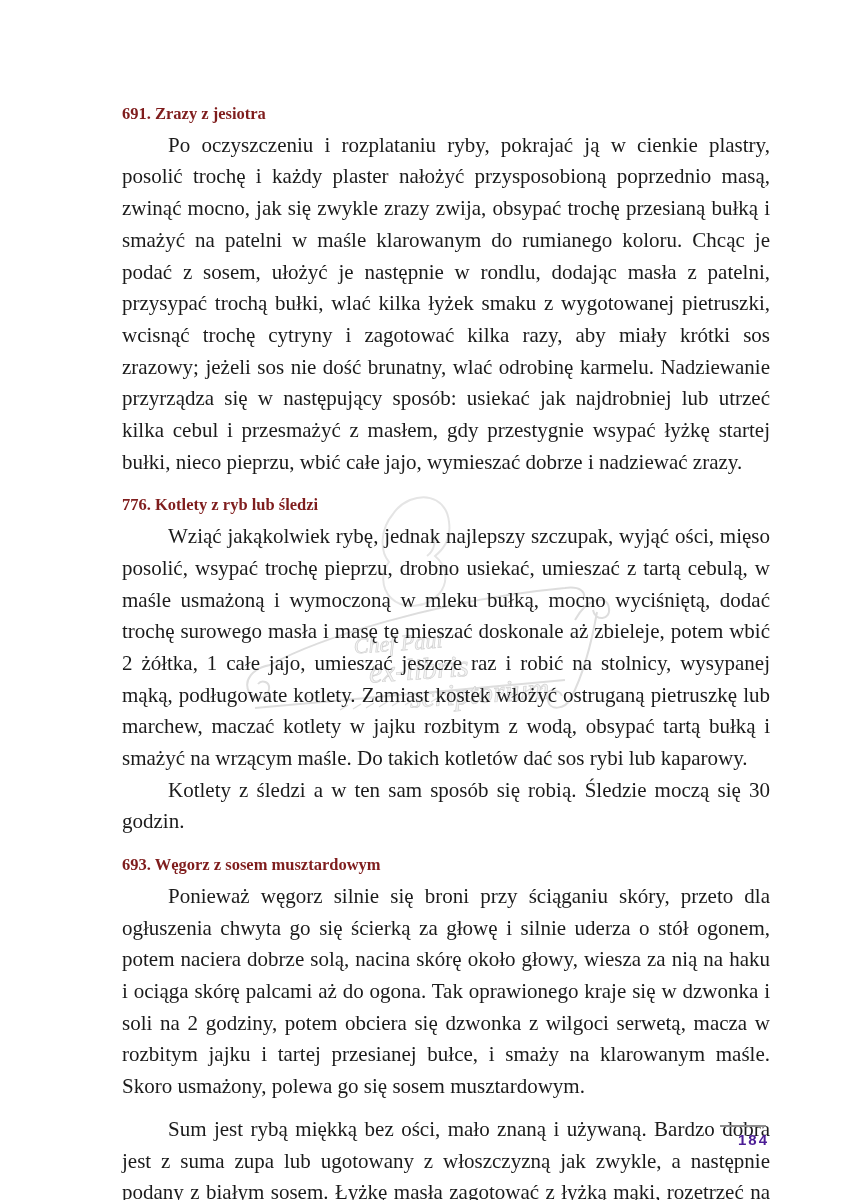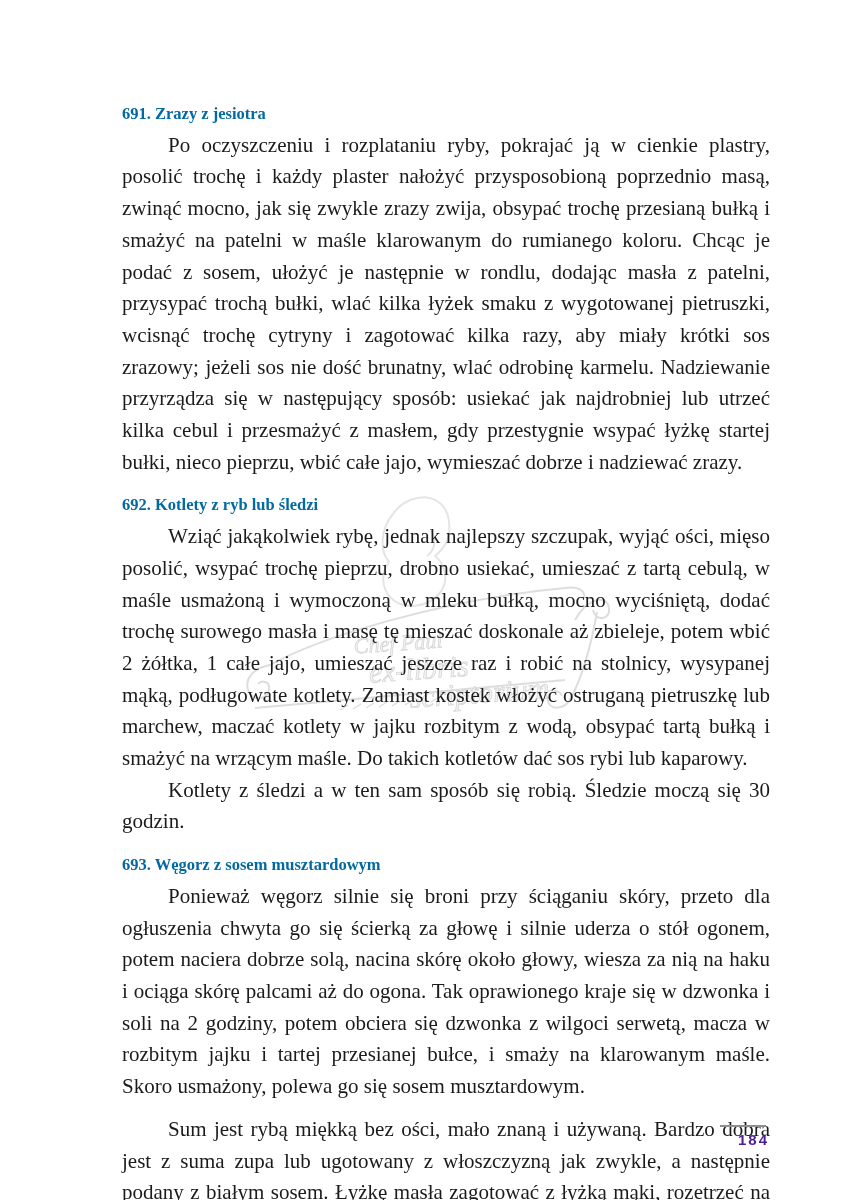--- a/index.html
+++ b/index.html
@@ -20,21 +20,21 @@
     left: 122px;
     top: 98px;
     width: 648px;
     z-index: 2;
   }
   .recipe-heading {
     margin: 0;
     font-size: 16.5px;
     font-weight: bold;
     line-height: 31.7px;
-    color: #0369a1;
+    color: #7f1d1d;
   }
   .recipe-para {
     margin: 0;
     font-size: 21px;
     line-height: 31.7px;
     text-align: justify;
     text-indent: 46px;
   }
   section.recipe + section.recipe { margin-top: 11px; }
 
@@ -118,21 +118,21 @@
   </svg>
 
   <main class="content">
 
     <section class="recipe">
       <h2 class="recipe-heading">691. Zrazy z jesiotra</h2>
       <p class="recipe-para">Po oczyszczeniu i rozplataniu ryby, pokrajać ją w cienkie plastry, posolić trochę i każdy plaster nałożyć przysposobioną poprzednio masą, zwinąć mocno, jak się zwykle zrazy zwija, obsypać trochę przesianą bułką i smażyć na patelni w maśle klarowanym do rumianego koloru. Chcąc je podać z sosem, ułożyć je następnie w rondlu, dodając masła z patelni, przysypać trochą bułki, wlać kilka łyżek smaku z wygotowanej pietruszki, wcisnąć trochę cytryny i zagotować kilka razy, aby miały krótki sos zrazowy; jeżeli sos nie dość brunatny, wlać odrobinę karmelu. Nadziewanie przyrządza się w następujący sposób: usiekać jak najdrobniej lub utrzeć kilka cebul i przesmażyć z masłem, gdy przestygnie wsypać łyżkę startej bułki, nieco pieprzu, wbić całe jajo, wymieszać dobrze i nadziewać zrazy.</p>
     </section>
 
     <section class="recipe">
-      <h2 class="recipe-heading">692. Kotlety z ryb lub śledzi</h2>
+      <h2 class="recipe-heading">776. Kotlety z ryb lub śledzi</h2>
       <p class="recipe-para">Wziąć jakąkolwiek rybę, jednak najlepszy szczupak, wyjąć ości, mięso posolić, wsypać trochę pieprzu, drobno usiekać, umieszać z tartą cebulą, w maśle usmażoną i wymoczoną w mleku bułką, mocno wyciśniętą, dodać trochę surowego masła i masę tę mieszać doskonale aż zbieleje, potem wbić 2 żółtka, 1 całe jajo, umieszać jeszcze raz i robić na stolnicy, wysypanej mąką, podługowate kotlety. Zamiast kostek włożyć ostruganą pietruszkę lub marchew, maczać kotlety w jajku rozbitym z wodą, obsypać tartą bułką i smażyć na wrzącym maśle. Do takich kotletów dać sos rybi lub kaparowy.</p>
       <p class="recipe-para">Kotlety z śledzi a w ten sam sposób się robią. Śledzie moczą się 30 godzin.</p>
     </section>
 
     <section class="recipe">
       <h2 class="recipe-heading">693. Węgorz z sosem musztardowym</h2>
       <p class="recipe-para">Ponieważ węgorz silnie się broni przy ściąganiu skóry, przeto dla ogłuszenia chwyta go się ścierką za głowę i silnie uderza o stół ogonem, potem naciera dobrze solą, nacina skórę około głowy, wiesza za nią na haku i ociąga skórę palcami aż do ogona. Tak oprawionego kraje się w dzwonka i soli na 2 godziny, potem obciera się dzwonka z wilgoci serwetą, macza w rozbitym jajku i tartej przesianej bułce, i smaży na klarowanym maśle. Skoro usmażony, polewa go się sosem musztardowym.</p>
     </section>
 
     <section class="recipe">

